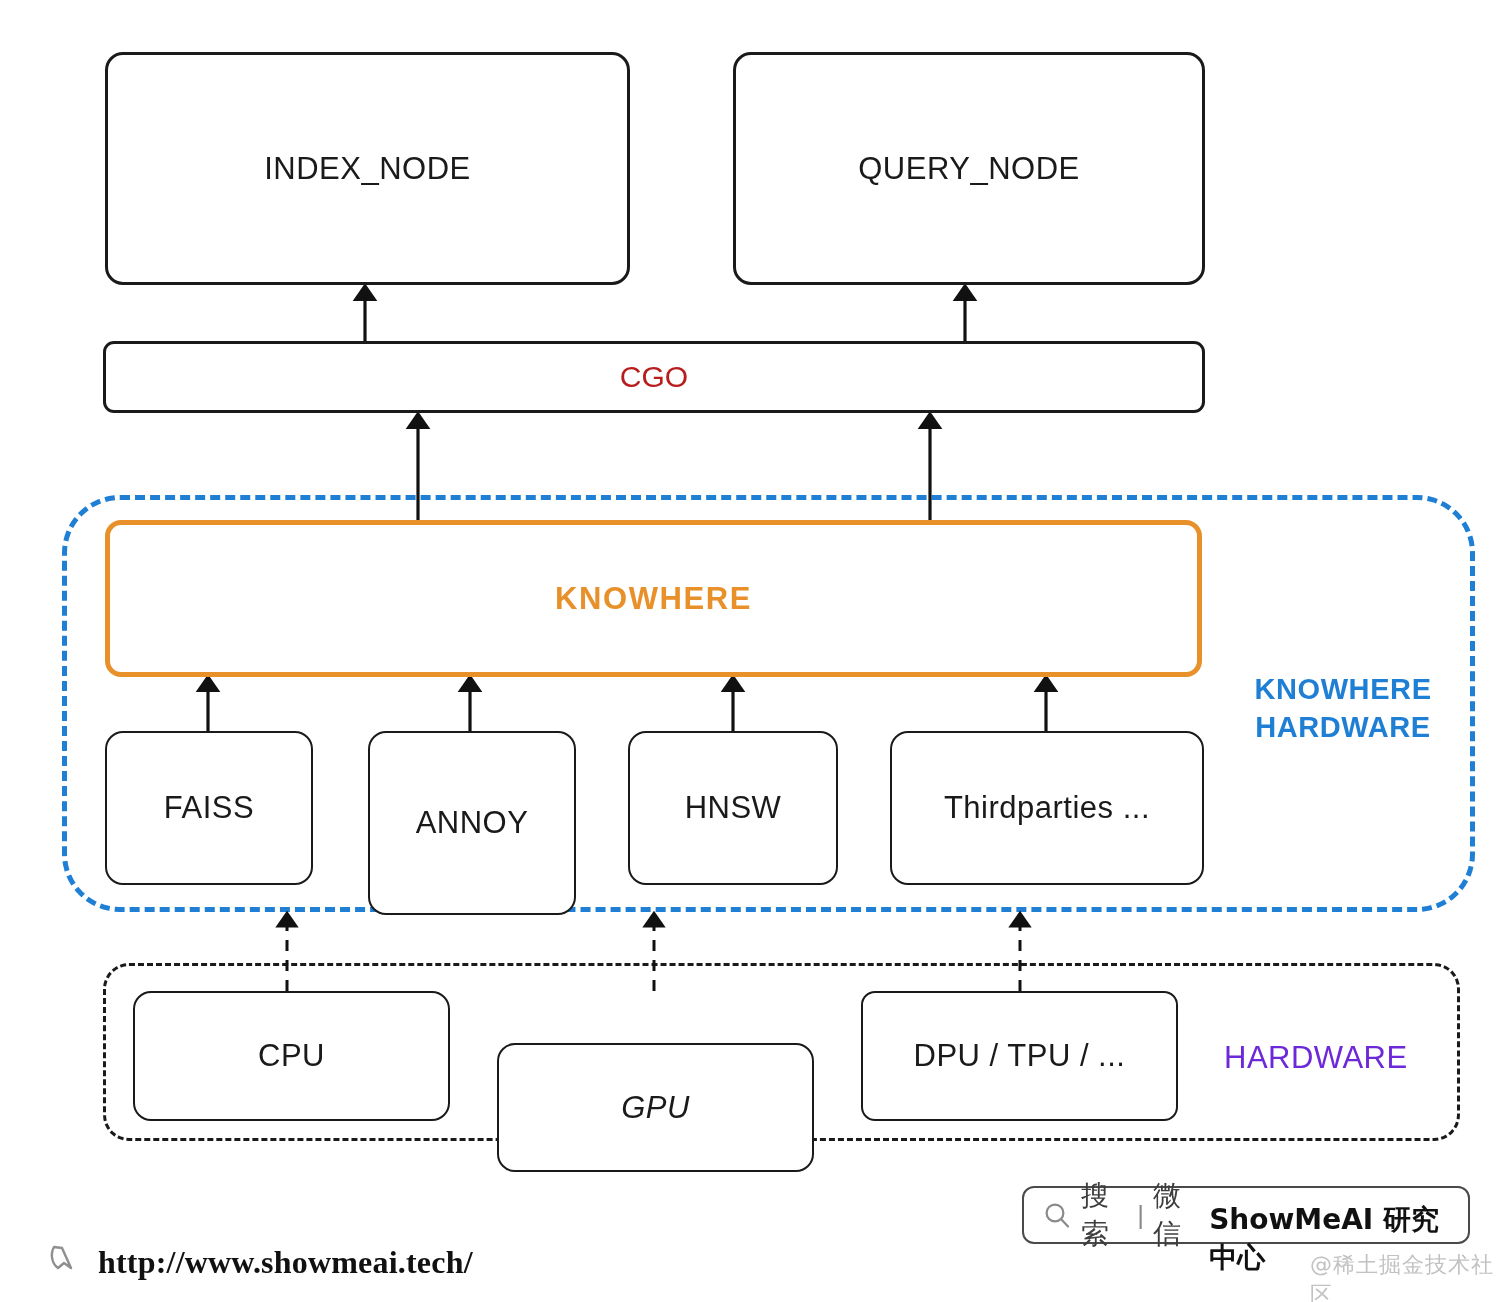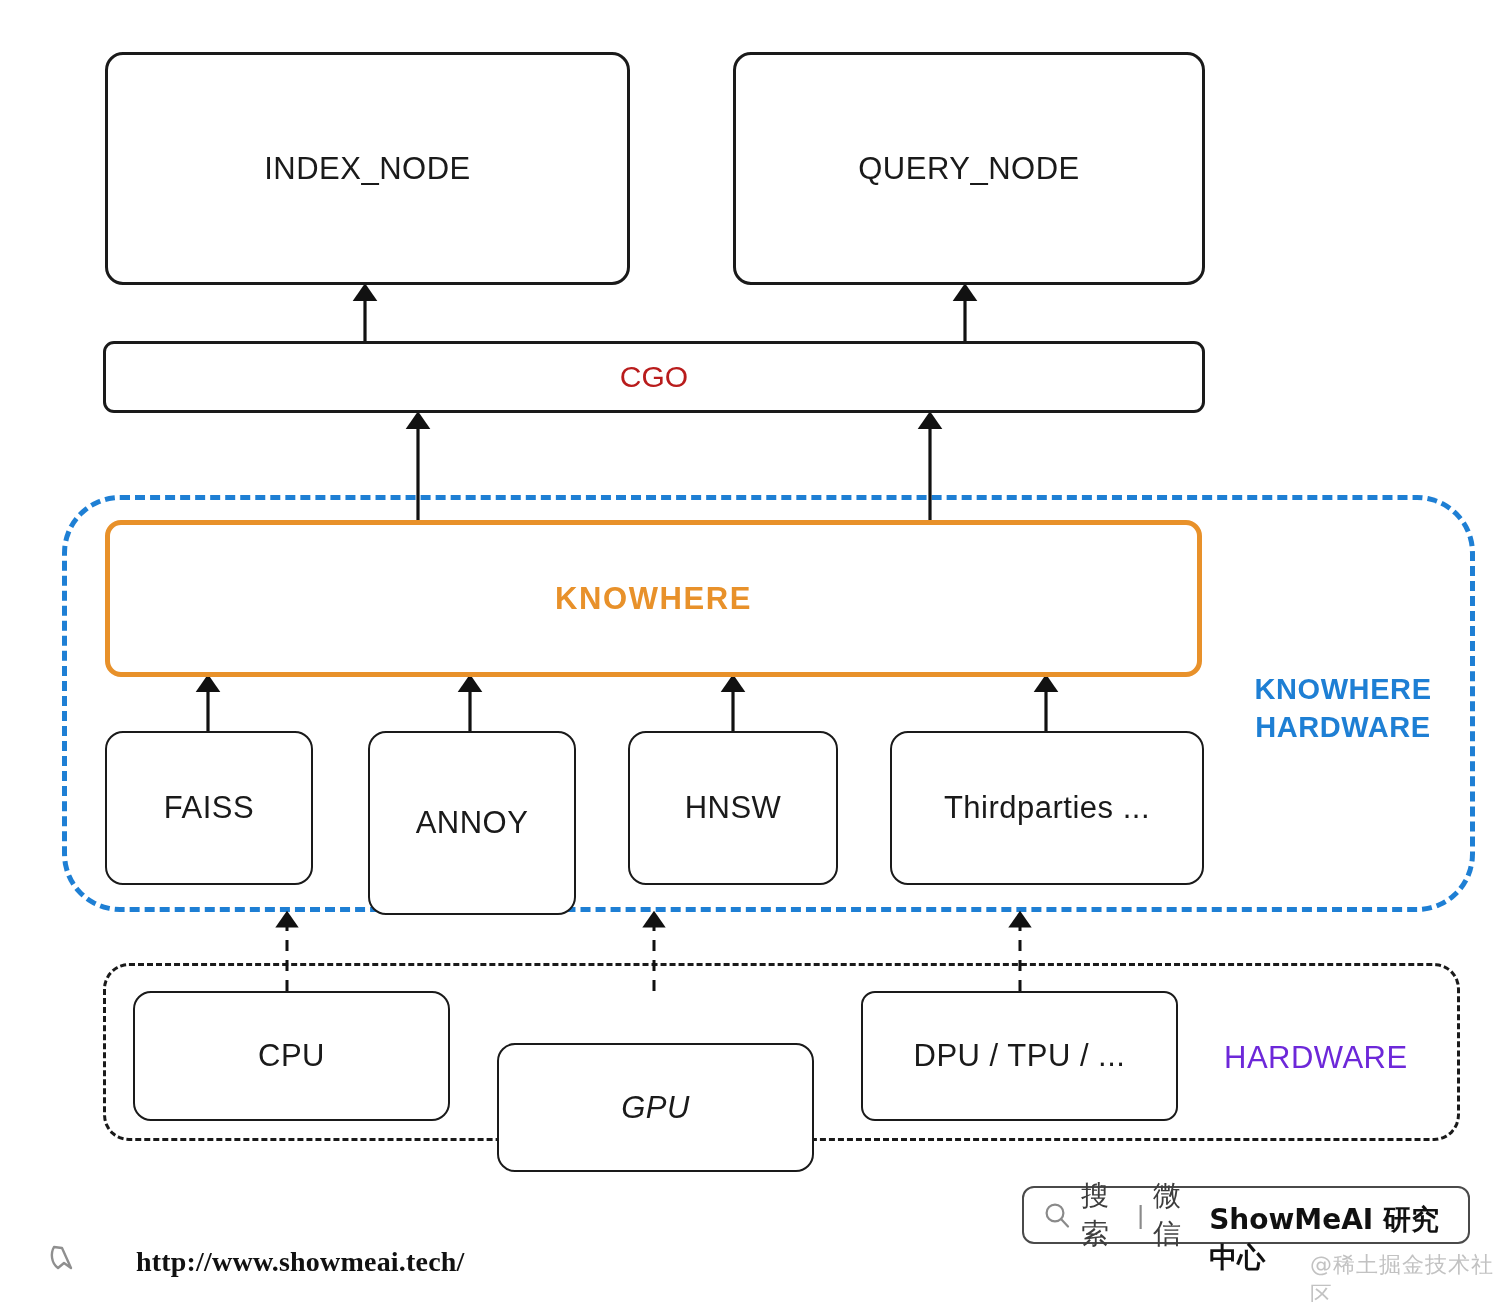--- a/index.html
+++ b/index.html
@@ -126,24 +126,23 @@
   }
   .url-row {
     position: absolute;
     display: flex;
     align-items: center;
     gap: 14px;
   }
   .url-text {
     font-family: "Liberation Serif", serif;
     font-weight: bold;
-    font-size: 28px;
+    font-size: 32px;
     color: #111111;
     letter-spacing: 0.2px;
-    margin-left: 38px;
   }
   .credit {
     position: absolute;
     font-size: 22px;
     color: #c2c2c2;
     font-family: "DejaVu Sans", sans-serif;
     letter-spacing: 1px;
   }
 </style>
 </head>

